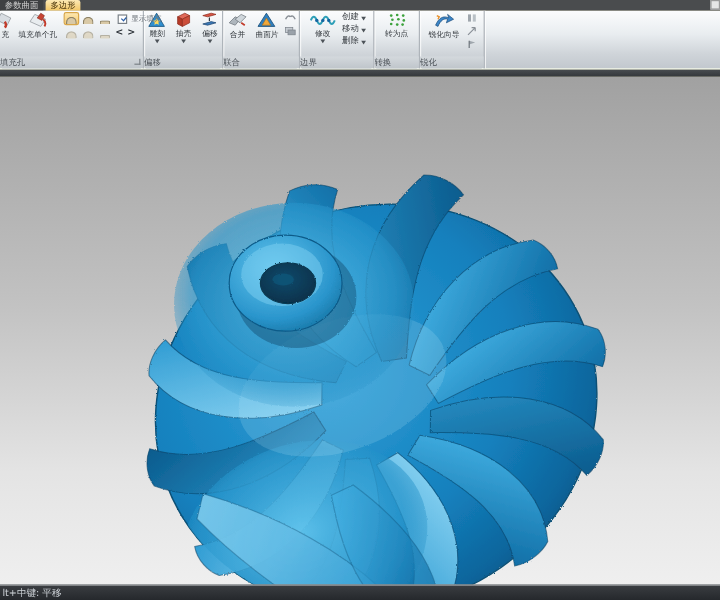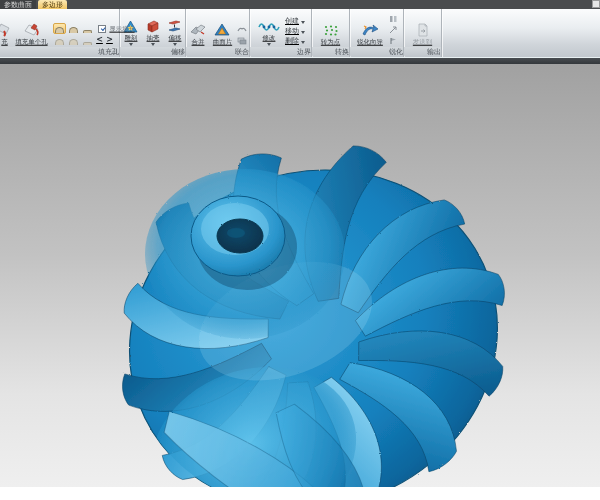--- a/index.html
+++ b/index.html
@@ -17,24 +17,24 @@
   .corner-frag { position:absolute; top:0; right:0; width:8px; height:8px;
     background:#e6e6e6; border:1px solid #9a9a9a; font-size:4px; color:#777;
     overflow:hidden; }
 
   
   .ribbon { position:absolute; top:9px; left:0; width:600px; height:49px;
     background:linear-gradient(180deg,#fbfcfd 0%,#e9edf0 40%,#cfd4d9 75%,#c2c8ce 100%);
     display:flex; border-bottom:1px solid #e8f0f2; }
   .rgroup { display:flex; flex-direction:column; height:100%;
     border-right:1px solid #aeb4ba; box-shadow:1px 0 0 rgba(255,255,255,.7); }
-  .rgroup .content { flex:1; display:flex; align-items:flex-end; padding:1px 2px;text-decoration:underline; }
+  .rgroup .content { flex:1; display:flex; align-items:flex-start; padding:1px 2px; }
   .rgroup .footer { height:10px;
     background:linear-gradient(180deg,#d4d9dd,#bfc5cb);
-    font-size:7px; line-height:10px; color:#4c5258; text-align:right;
+    font-size:7px; line-height:10px; color:#4c5258; text-align:left;
     position:relative; border-radius:0 0 2px 2px; white-space:nowrap; overflow:hidden;}
   .launcher { position:absolute; right:2px; top:2px; width:5px; height:5px;
     border-right:1px solid #6a7076; border-bottom:1px solid #6a7076; opacity:.8; }
 
   .bigbtn { display:flex; flex-direction:column; align-items:center;
     justify-content:center; font-size:7px; color:#33383d; padding:0 2px;
     border-radius:2px; white-space:nowrap; line-height:8px; }
   .bigbtn .lbl { margin-top:1px; transform:scale(.92); }
   .dd { width:0; height:0; border-left:2.5px solid transparent;
     border-right:2.5px solid transparent; border-top:3px solid #4c5258; margin-top:1px; }
@@ -301,35 +301,20 @@
                 <path d="M2 1 L2 7" stroke="#6d747b"></path>
             </svg>
           </div>
         </div>
       </div>
       <div class="footer">
         <span>锐化</span>
       </div>
     </div>
 
-    <div class="rgroup" style="width:38px">
-      <div class="content" style="justify-content:center;">
-        <div class="bigbtn grayed">
-          <svg width="14" height="14" viewBox="0 0 14 14">
-            <path d="M3 1 L9 1 L11 3 L11 13 L3 13 Z" fill="#dfe3e6" stroke="#a7adb3" stroke-width=".7"></path>
-            <path d="M9 1 L9 3 L11 3" fill="none" stroke="#a7adb3" stroke-width=".7"></path>
-            <path d="M5 8 L9 8 M9 8 L7.5 6.5 M9 8 L7.5 9.5" stroke="#9aa0a6" stroke-width="1" fill="none"></path>
-          </svg>
-          <span class="lbl grayed">发送到</span>
-        </div>
-      </div>
-      <div class="footer">
-        <span>输出</span>
-      </div>
-    </div>
 
     <div style="flex:1"></div>
   </div>
 
   <div class="underband"></div>
 
   <div class="viewport">
     <svg width="600" height="423" viewBox="0 0 600 423">
       <defs>
         <radialGradient id="discGrad" cx="42%" cy="38%" r="70%">
@@ -407,13 +392,16 @@
           <ellipse cx="-48" cy="-42" rx="50" ry="43" fill="rgba(6,50,80,.35)"></ellipse>
           <ellipse cx="-57" cy="-53" rx="47" ry="40" fill="url(#hubGrad)" stroke="#0c5a88" stroke-width="1"></ellipse>
           <ellipse cx="-60" cy="-60" rx="34" ry="26" fill="#7dd0f2" opacity=".5"></ellipse>
           <ellipse cx="-55" cy="-53" rx="23" ry="17" fill="url(#holeGrad)" stroke="#083850" stroke-width="1"></ellipse>
           <ellipse cx="-59" cy="-56" rx="9" ry="5" fill="#0e5578" opacity=".8"></ellipse>
         </g>
       </g>
     </svg>
   </div>
 
+  <div class="statusbar">
+    <span class="hint">lt+中键: 平移</span>
+  </div>
 </div>
 
 </body></html>

